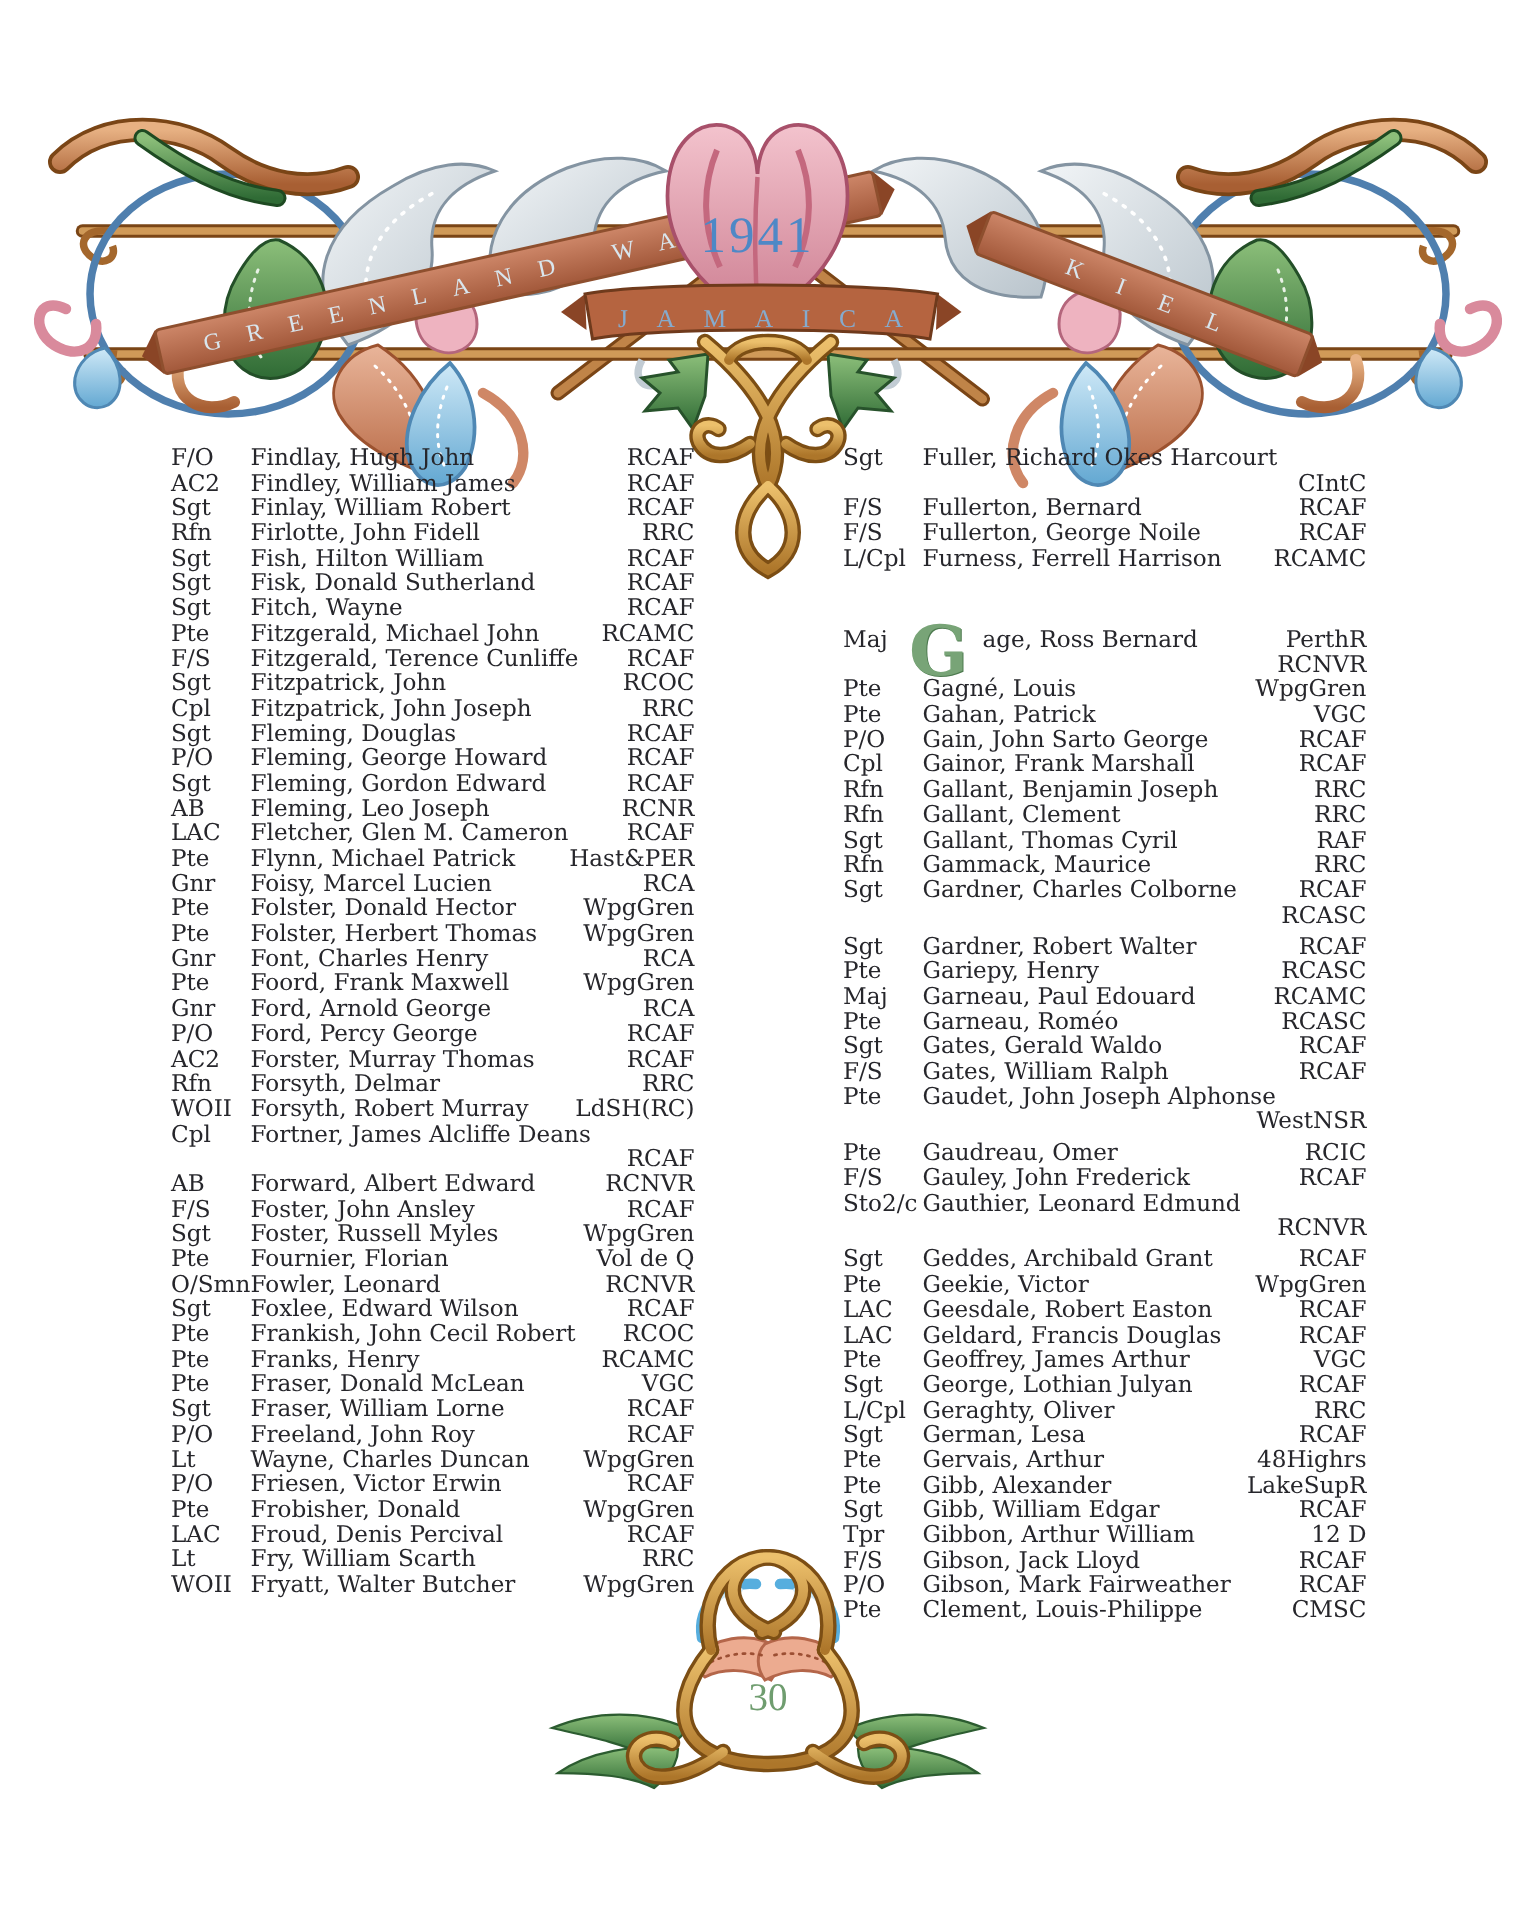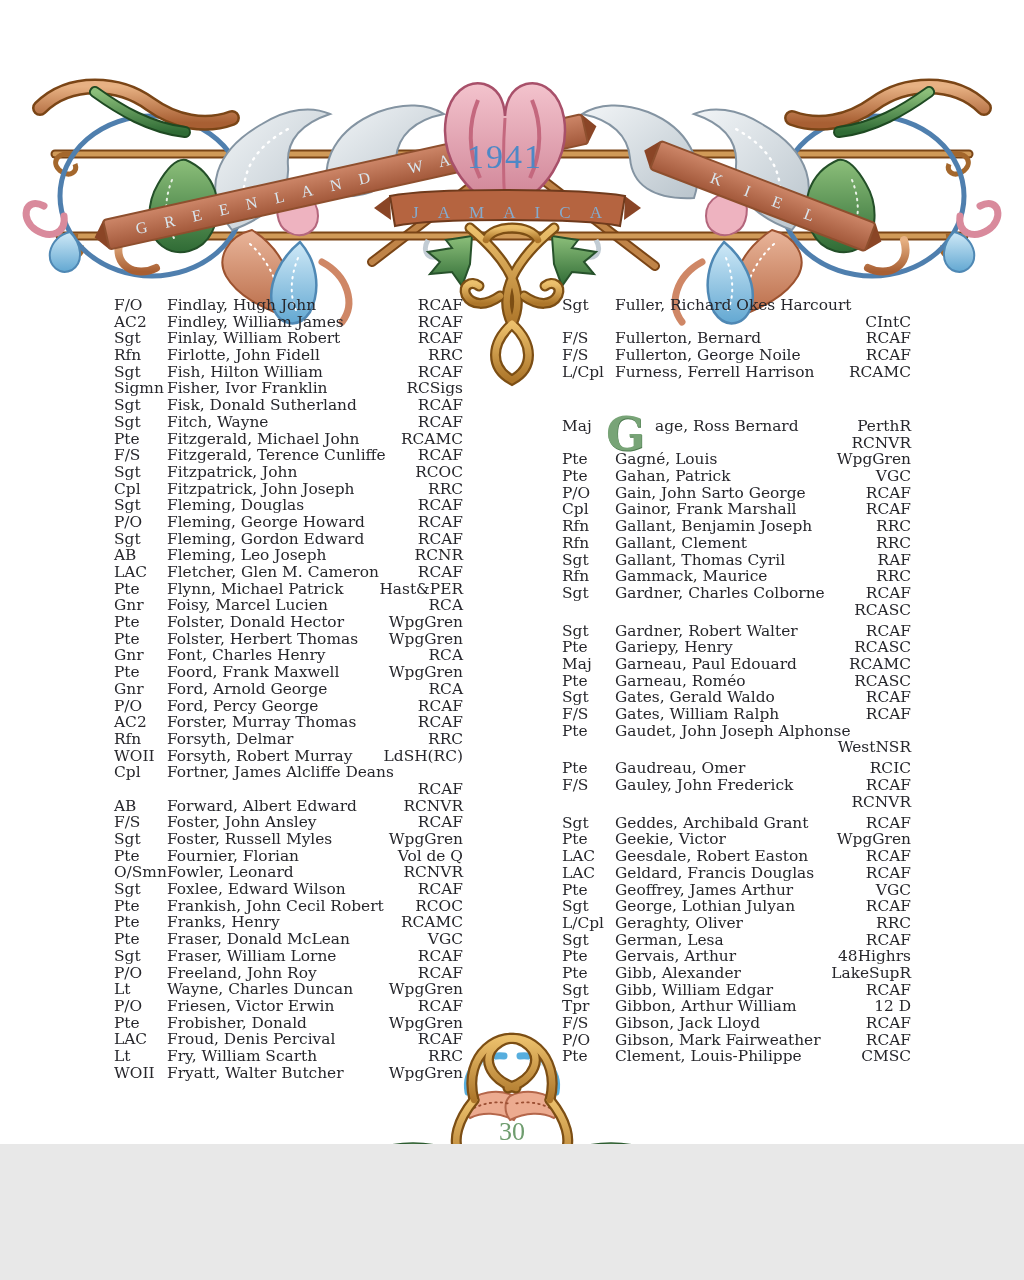--- a/index.html
+++ b/index.html
@@ -1,16 +1,16 @@
 <!DOCTYPE html>
 <html><head>
 <meta charset="utf-8">
 <style>
   html,body{margin:0;padding:0;background:#e8e8e8;}
-  .page{position:relative;width:1024px;height:1144px;background:#ffffff;overflow:hidden;
+  .page{position:relative;width:1024px;height:1280px;background:#ffffff;overflow:hidden;
         font-family:"DejaVu Serif", serif;}
   .ornament{position:absolute;left:0;top:0;pointer-events:none;}
   .col{position:absolute;top:297px;width:349px;color:#26262b;
        font-size:15.4px;line-height:16.7px;}
   .col-left{left:114px;}
   .col-right{left:562px;}
   .row{display:flex;height:16.7px;white-space:nowrap;}
   .rk{flex:0 0 53px;overflow:visible;}
   .nm{flex:0 1 auto;}
   .un{margin-left:auto;padding-left:6px;}
@@ -203,25 +203,20 @@
         <span class="rk">Rfn</span>
         <span class="nm">Firlotte, John Fidell</span>
         <span class="un">RRC</span>
       </div>
       <div class="row">
         <span class="rk">Sgt</span>
         <span class="nm">Fish, Hilton William</span>
         <span class="un">RCAF</span>
       </div>
       <div class="row">
-        <span class="rk">Sigmn</span>
-        <span class="nm">Fisher, Ivor Franklin</span>
-        <span class="un">RCSigs</span>
-      </div>
-      <div class="row">
         <span class="rk">Sgt</span>
         <span class="nm">Fisk, Donald Sutherland</span>
         <span class="un">RCAF</span>
       </div>
       <div class="row">
         <span class="rk">Sgt</span>
         <span class="nm">Fitch, Wayne</span>
         <span class="un">RCAF</span>
       </div>
       <div class="row">
@@ -554,20 +549,25 @@
         <div class="spacer" style="height: 4.342px;"></div>
         <div class="row">
           <span class="rk">Pte</span>
           <span class="nm">Gaudreau, Omer</span>
           <span class="un">RCIC</span>
         </div>
         <div class="row">
           <span class="rk">F/S</span>
           <span class="nm">Gauley, John Frederick</span>
           <span class="un">RCAF</span>
+        </div>
+        <div class="row">
+          <span class="rk">Sto2/c</span>
+          <span class="nm">Gauthier, Leonard Edmund</span>
+          <span class="un"></span>
         </div>
         <div class="row">
           <span class="rk"></span>
           <span class="nm"></span>
           <span class="un">RCNVR</span>
         </div>
         <div class="spacer" style="height: 4.342px;"></div>
         <div class="row">
           <span class="rk">Sgt</span>
           <span class="nm">Geddes, Archibald Grant</span>

